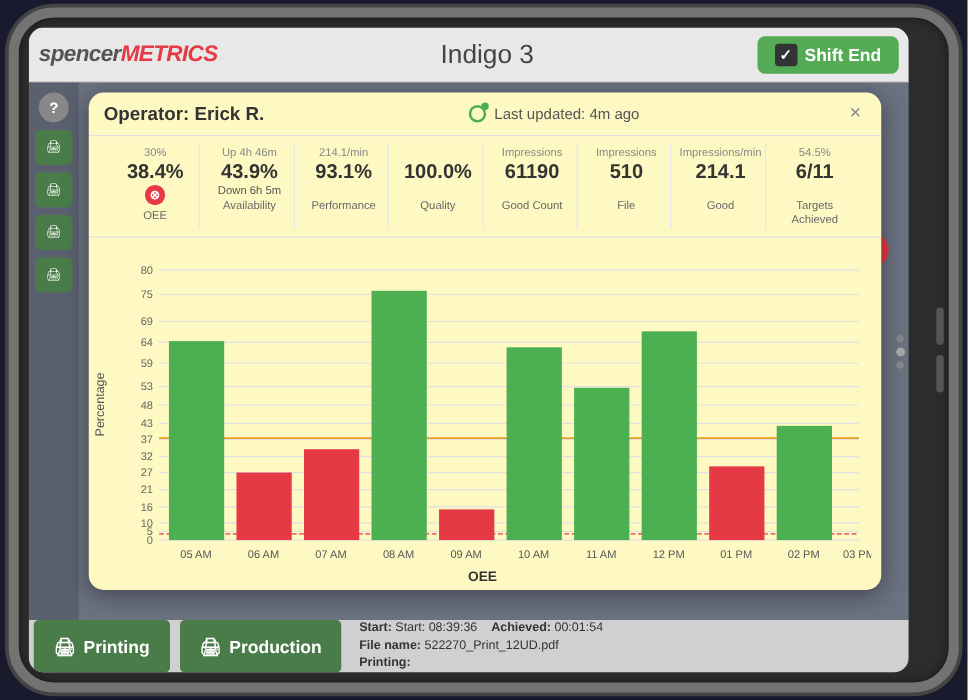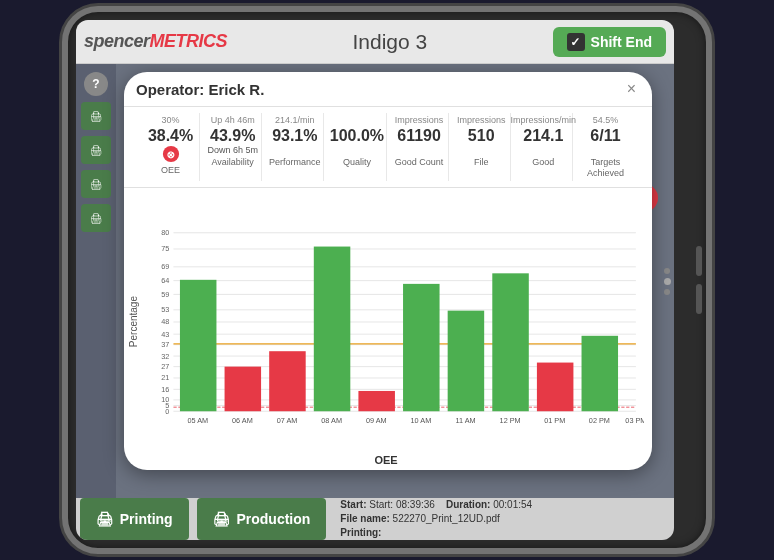--- a/index.html
+++ b/index.html
@@ -7,25 +7,25 @@
       width: 774px;
       height: 560px;
       background: #1a1a2e;
       display: flex;
       align-items: center;
       justify-content: center;
       font-family: Arial, Helvetica, sans-serif;
       overflow: hidden;
     }
     .tablet-frame {
-      width: 650px;
+      width: 760px;
       height: 548px;
       background: #2c2c2c;
       border-radius: 36px;
-      border: 6px solid #737373;
+      border: 8px solid #737373;
       position: relative;
       display: flex;
       flex-direction: column;
       overflow: hidden;
       box-shadow: 0 0 0 3px #444, inset 0 0 8px rgba(0,0,0,0.5);
     }
     .tablet-screen {
       flex: 1;
       background: #3a3a3c;
       margin: 8px 32px 8px 8px;
@@ -160,22 +160,22 @@
     
     .modal-overlay {
       position: absolute;
       top: 0; left: 40px; right: 14px; bottom: 0;
       display: flex;
       align-items: flex-start;
       justify-content: center;
       padding: 8px;
     }
     .modal {
-      background: #ffffff;
-      border-radius: 23px;
+      background: #fef9c3;
+      border-radius: 12px;
       width: 100%;
       box-shadow: 0 4px 20px rgba(0,0,0,0.4);
       overflow: hidden;
     }
     .modal-header {
       display: flex;
       align-items: center;
       justify-content: space-between;
       padding: 8px 12px;
       border-bottom: 1px solid #e0e0e0;
@@ -363,20 +363,24 @@
         <div class="scroll-dot"></div>
       </div>
 
       <div class="right-indicator">⊕</div>
 
       <div class="modal-overlay">
         <div class="modal">
 
           <div class="modal-header">
             <span class="operator-name">Operator: Erick R.</span>
+            <div class="last-updated">
+              <div class="update-indicator"></div>
+              <span>Last updated: 4m ago</span>
+            </div>
             <span class="close-btn">×</span>
           </div>
 
           <div class="stats-row">
 
             <div class="stat-item">
               <span class="stat-sublabel">30%</span>
               <span class="stat-value">38.4%</span>
               <svg class="warning-icon" viewBox="0 0 20 20" width="18" height="18">
                 <circle cx="10" cy="10" r="9" fill="#e63946" stroke="none"></circle>
@@ -531,21 +535,21 @@
       </button>
       <button class="bottom-btn">
         <span>🖨</span>
         <span>Production</span>
       </button>
       <div class="bottom-status">
         <div class="status-line">
           <strong>Start:</strong>
           <span>Start: 08:39:36</span>
           &nbsp;&nbsp;
-          <strong>Duration:</strong>
+          <strong>Achieved:</strong>
           <span>00:01:54</span>
         </div>
         <div class="status-line">
           <strong>File name:</strong>
           <span>522270_Print_12UD.pdf</span>
         </div>
         <div class="status-line">
           <strong>Printing:</strong>
           <span></span>
         </div>

